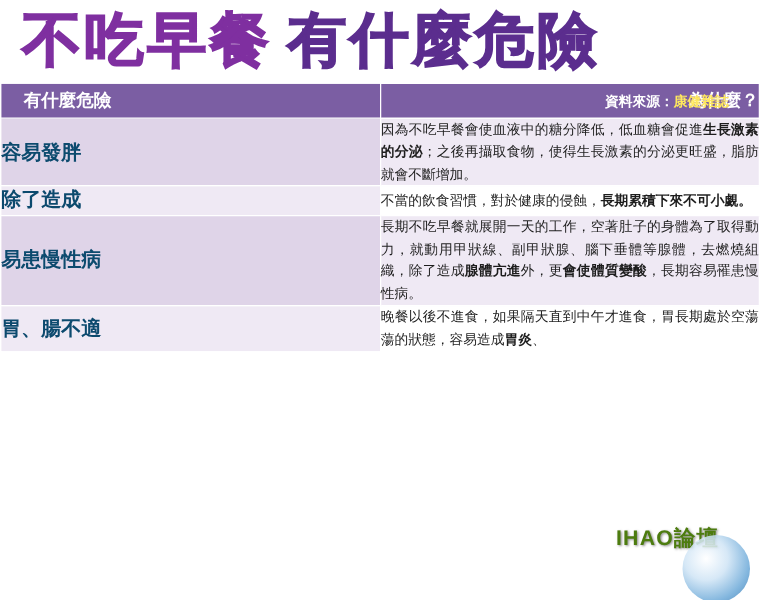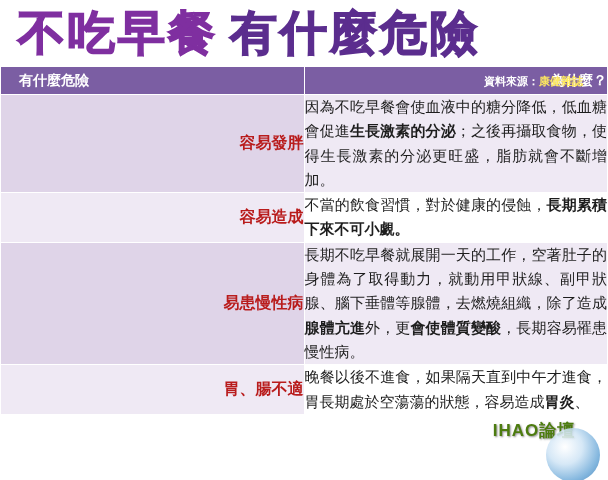--- a/index.html
+++ b/index.html
@@ -81,30 +81,30 @@
     transform: translateY(-50%);
     font-size: 11px;
     font-weight: bold;
     white-space: nowrap;
   }
   .src-note .src-label { color: #ffffff; }
   .src-note .src-name { color: #ffe95e; }
 
   .cat {
     width: 134px;
-    text-align: right;
+    text-align: left;
     font-size: 16px;
     font-weight: bold;
     font-family: "DejaVu Sans", sans-serif;
-    color: #b91c1c;
+    color: #0c4a6e;
     line-height: 1.4;
   }
   .desc {
     padding: 9px 14px 9px 12px;
-    font-size: 15px;
+    font-size: 11px;
     font-family: "DejaVu Sans", sans-serif;
     color: #1d1d1d;
     line-height: 1.62;
     text-align: justify;
   }
   .desc b { font-weight: bold; }
 
   .row-odd .cat  { background: #dfd4e8; }
   .row-odd .desc { background: #efe9f4; }
   .row-even .cat  { background: #efe9f4; }
@@ -167,21 +167,21 @@
         </span>
       </th>
     </tr>
     </tbody>
       <tbody>
         <tr class="row-odd">
           <td class="cat">容易發胖</td>
           <td class="desc"><span>因為不吃早餐會使血液中的糖分降低，低血糖會促進</span><b>生長激素的分泌</b><span>；之後再攝取食物，使得生長激素的分泌更旺盛，脂肪就會不斷增加。</span></td>
         </tr>
         <tr class="row-even">
-          <td class="cat">容易造成</td>
+          <td class="cat">除了造成</td>
           <td class="desc"><span>不當的飲食習慣，對於健康的侵蝕，</span><b>長期累積下來不可小覷。</b></td>
         </tr>
         <tr class="row-odd">
           <td class="cat">易患慢性病</td>
           <td class="desc"><span>長期不吃早餐就展開一天的工作，空著肚子的身體為了取得動力，就動用甲狀線、副甲狀腺、腦下垂體等腺體，去燃燒組織，除了造成</span><b>腺體亢進</b><span>外，更</span><b>會使體質變酸</b><span>，長期容易罹患慢性病。</span></td>
         </tr>
         <tr class="row-even">
           <td class="cat">胃、腸不適</td>
           <td class="desc"><span>晚餐以後不進食，如果隔天直到中午才進食，胃長期處於空蕩蕩的狀態，容易造成</span><b>胃炎</b><span>、</span></td>
         </tr>

